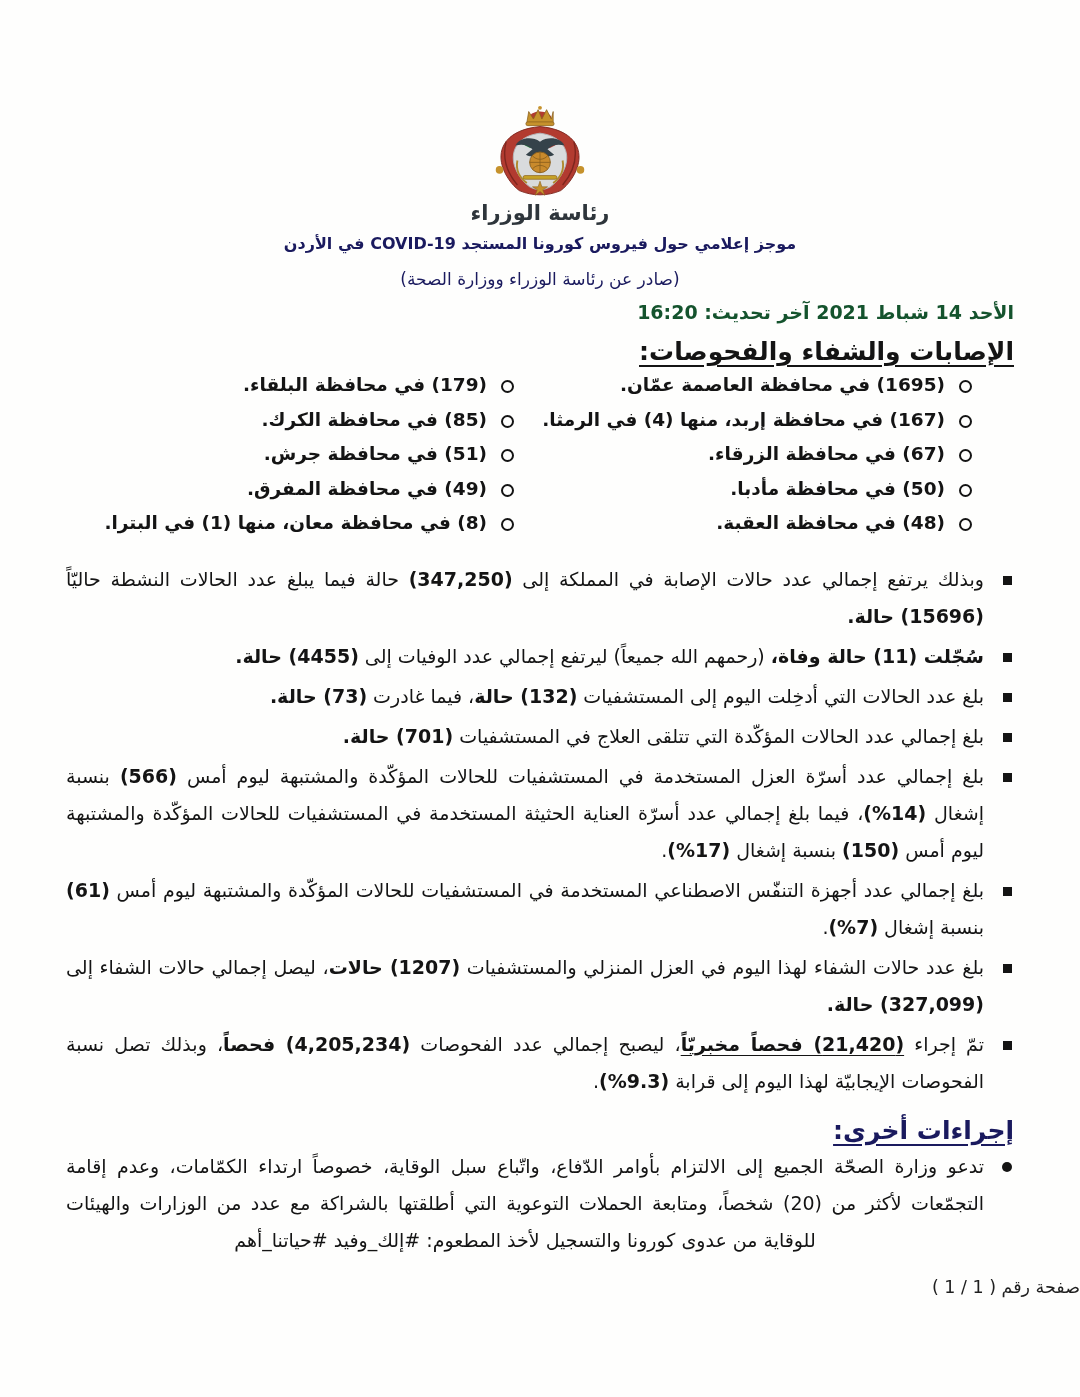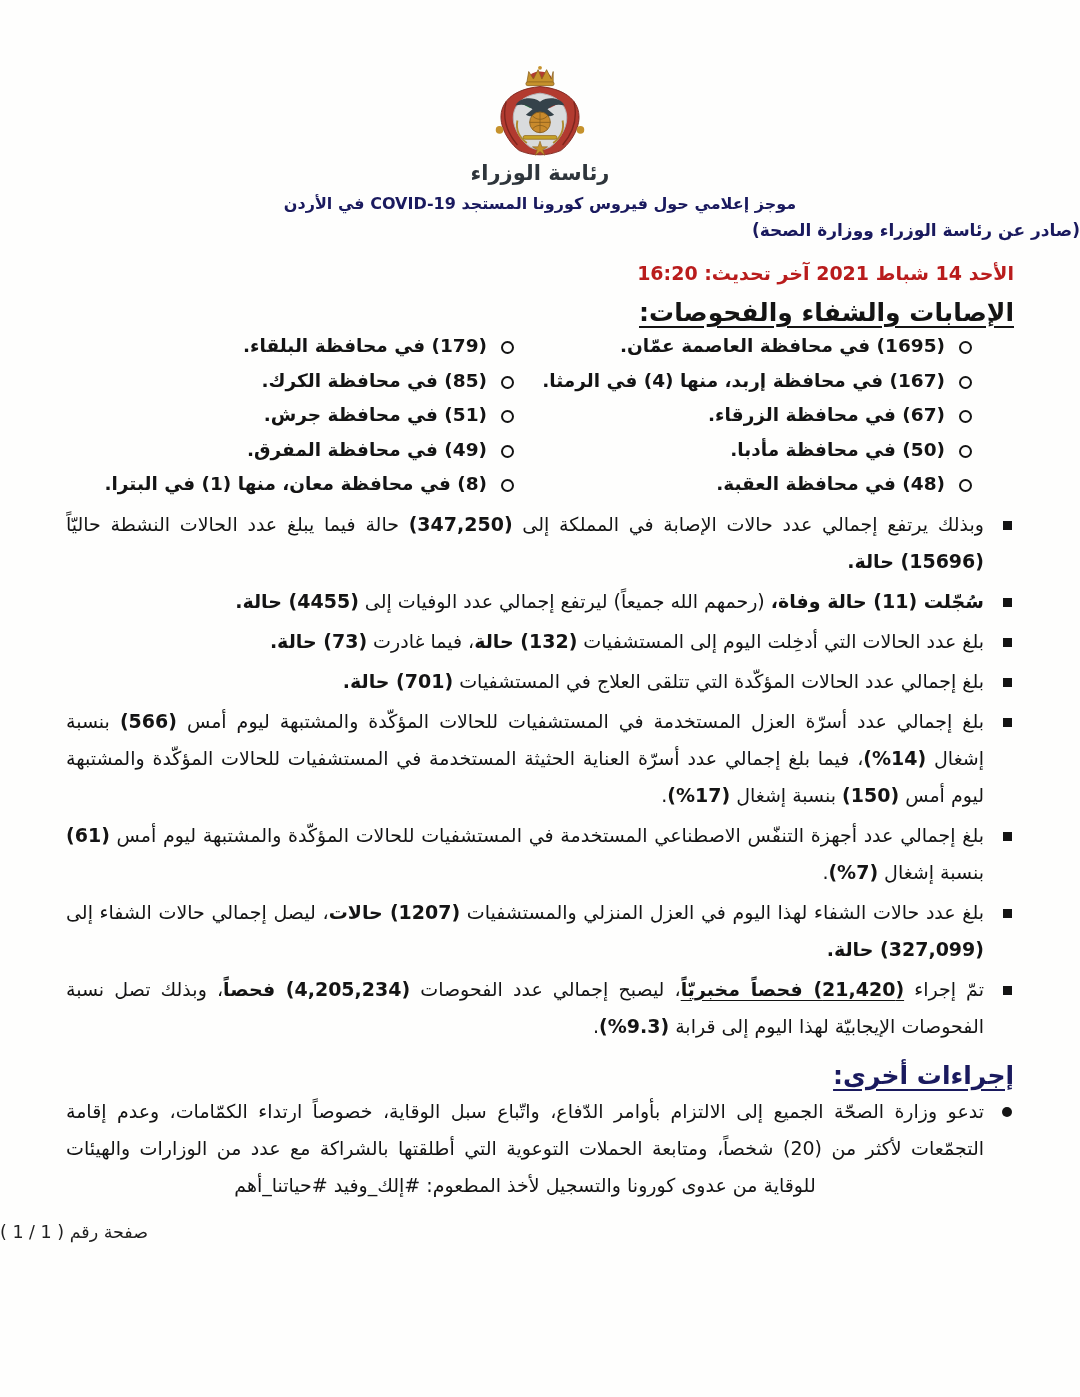--- a/index.html
+++ b/index.html
@@ -1,43 +1,43 @@
 <!DOCTYPE html>
 <html lang="ar" dir="rtl"><head>
 <meta charset="utf-8">
 <style>
   html,body{margin:0;padding:0;background:#ffffff;}
   .page{
     width:1080px;height:1397px;margin:0 auto;background:#fefefd;
     direction:rtl;overflow:hidden;position:relative;
     font-family:"DejaVu Sans","Liberation Sans",sans-serif;color:#141414;
   }
-  .logo-block{padding-top:64px;text-align:center;}
+  .logo-block{padding-top:64px;text-align:center;margin-top:40px;}
   .logo-block svg{display:block;margin:0 auto;}
   .logo-caption{font-size:21px;font-weight:bold;color:#2e353b;margin-top:1px;letter-spacing:1px;}
   .doc-title{margin-top:9px;text-align:center;font-size:16px;font-weight:bold;color:#1a1a5e;}
-  .doc-subtitle{margin-top:7px;font-size:17px;font-weight:bold;color:#1a1a5e;}
-  .date-line{margin-top:22px;padding:0 66px;text-align:right;font-size:19px;font-weight:bold;color:#b91c1c;}
+  .doc-subtitle{margin-top:16px;text-align:center;font-size:17px;font-weight:normal;color:#1a1a5e;}
+  .date-line{margin-top:12px;padding:0 66px;text-align:right;font-size:19px;font-weight:bold;color:#14532d;}
   .content{padding:0 66px;}
   .sec-heading{display:block;font-size:25px;font-weight:bold;text-decoration:underline;text-underline-offset:5px;margin:14px 0 0 0;}
   .sec-heading.cases{color:#141414;}
   .sec-heading.other{color:#1a1a5e;margin-top:16px;}
   .bullet{position:relative;padding-right:30px;line-height:37px;font-size:19px;text-align:justify;margin:3px 0 0 0;}
   .marker{position:absolute;right:2px;display:block;}
   .disc{top:14px;width:10px;height:10px;border-radius:50%;background:#141414;}
   .square{top:15px;width:9px;height:9px;background:#141414;}
   .circlem{top:12px;width:9px;height:9px;border:2px solid #141414;border-radius:50%;background:transparent;}
   .gov-grid{display:grid;grid-template-columns:1fr 1fr;column-gap:10px;padding-right:42px;margin-top:2px;}
   .gov-item{position:relative;padding-right:27px;line-height:34.5px;font-size:18.5px;font-weight:bold;}
   .gov-item .marker{right:0;}
   .b{font-weight:bold;}
   .u{text-decoration:underline;text-underline-offset:4px;}
-  .first-sq{margin-top:4px;}
+  .first-sq{margin-top:20px;}
   .last-center{text-align-last:center;}
-  .footer{margin-top:18px;text-align:left;font-size:17.5px;color:#1f1f1f;}
+  .footer{margin-top:18px;text-align:right;font-size:17.5px;color:#1f1f1f;}
 </style>
 </head>
 <body>
 
 <div class="page">
 
   <div class="logo-block">
     <svg width="132" height="96" viewBox="0 0 140 102" aria-hidden="true">
 
       <g>

